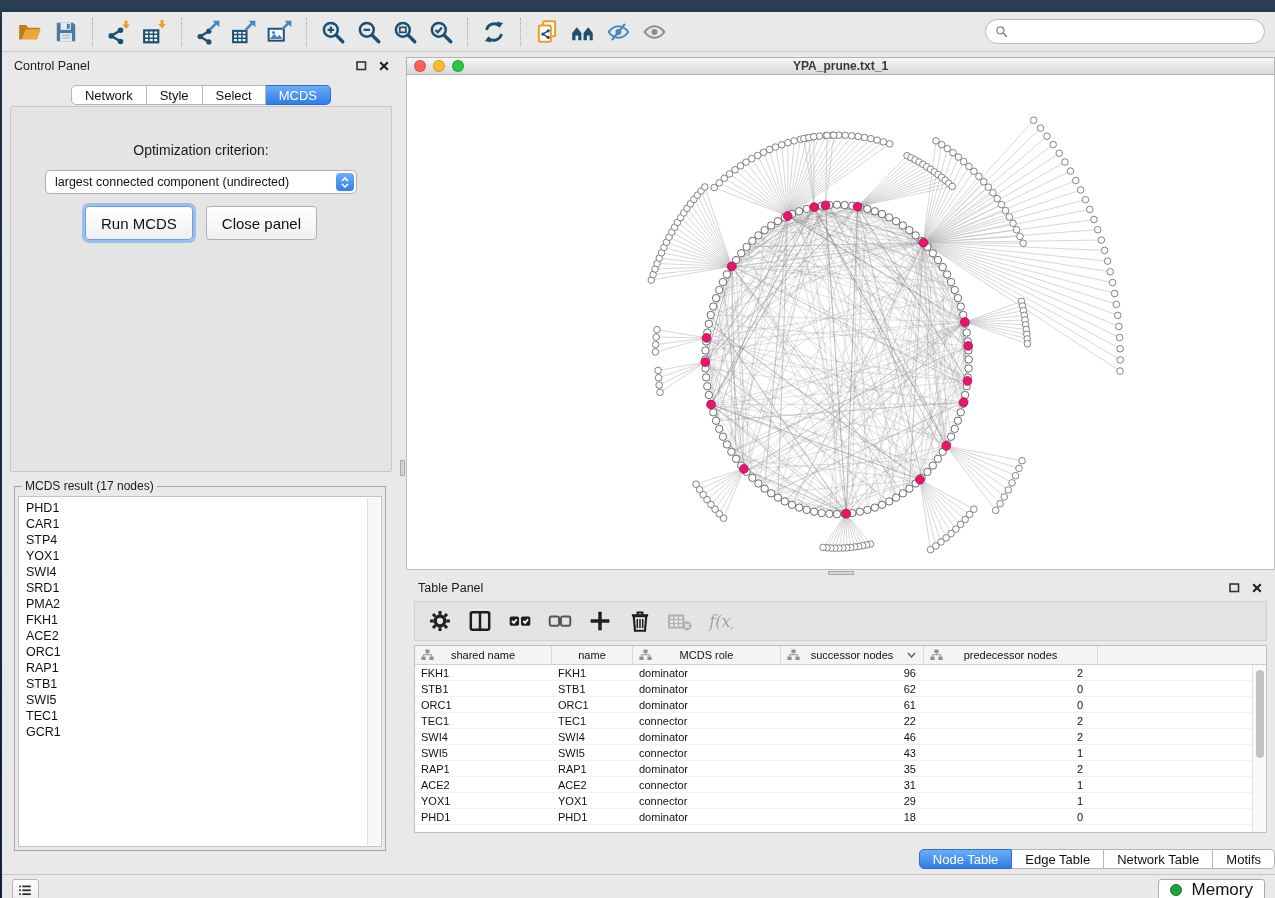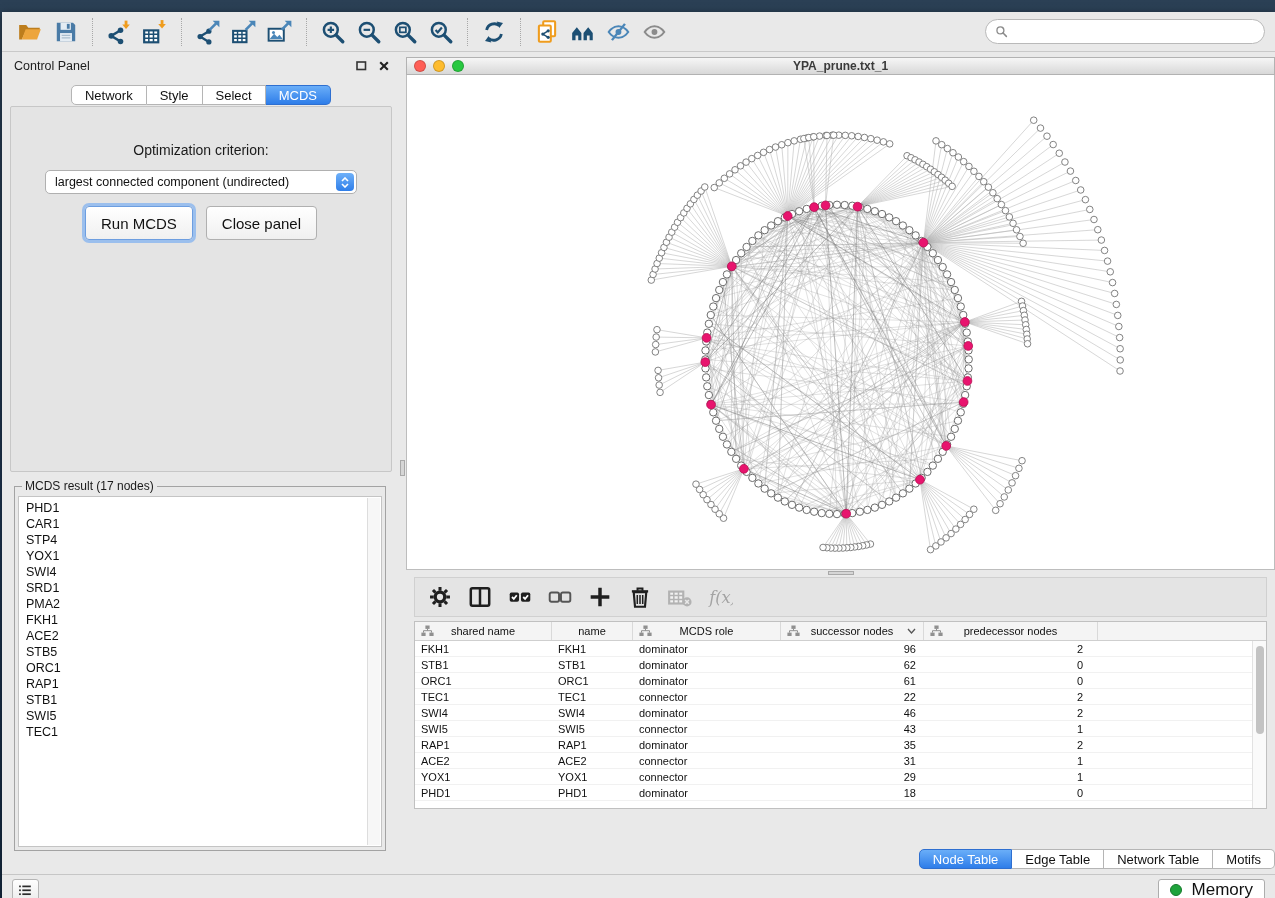--- a/index.html
+++ b/index.html
@@ -291,26 +291,26 @@
             <div>
                 <div>PHD1</div>
                 <div>CAR1</div>
                 <div>STP4</div>
                 <div>YOX1</div>
                 <div>SWI4</div>
                 <div>SRD1</div>
                 <div>PMA2</div>
                 <div>FKH1</div>
                 <div>ACE2</div>
-                <div>STB5</div>
                 <div>ORC1</div>
                 <div>RAP1</div>
                 <div>STB1</div>
                 <div>SWI5</div>
                 <div>TEC1</div>
+                <div>GCR1</div>
               </div>
             <div class="mcds-scrollbar"></div>
           </div>
         </fieldset>
       </div>
 
       <div class="vsplit">
           <div class="vgrip"></div>
         </div>
 
@@ -1147,20 +1147,35 @@
                 <circle cx="299.3" cy="263.4" r="4.4" fill="#e8146e" stroke="#b70e52" stroke-width="0.8"></circle>
               </svg>
           </div>
         </div>
 
         <div class="hsplit">
             <div class="hgrip"></div>
           </div>
 
         <div class="table-panel">
+          <div class="tp-head">
+            <span>Table Panel</span>
+            <span class="win-btns">
+              <span class="win-btn">
+                  <svg width="11" height="10" viewBox="0 0 11 10">
+                    <rect x="1" y="1" width="8.5" height="7.5" fill="none" stroke="#333" stroke-width="1.6"></rect>
+                  </svg>
+                </span>
+              <span class="win-btn">
+                  <svg width="10" height="10" viewBox="0 0 10 10">
+                    <path d="M1.2 1.2l7.6 7.6M8.8 1.2L1.2 8.8" stroke="#222" stroke-width="2.1"></path>
+                  </svg>
+                </span>
+            </span>
+          </div>
           <div class="tp-toolbar">
               <div class="tp-btn">
                 <svg width="26" height="26" viewBox="0 0 24 24">
                   <circle cx="12" cy="12" r="4.4" fill="none" stroke="#1f1f1f" stroke-width="3"></circle>
                   <path d="M12 2.8v3.4M12 17.8v3.4M2.8 12h3.4M17.8 12h3.4M5.5 5.5l2.4 2.4M16.1 16.1l2.4 2.4M18.5 5.5l-2.4 2.4M7.9 16.1l-2.4 2.4" stroke="#1f1f1f" stroke-width="2.8"></path>
                 </svg>
               </div>
               <div class="tp-btn">
                 <svg width="26" height="26" viewBox="0 0 24 24">
                   <rect x="3.5" y="4" width="17" height="16" rx="1.5" fill="none" stroke="#1f1f1f" stroke-width="2.3"></rect>

